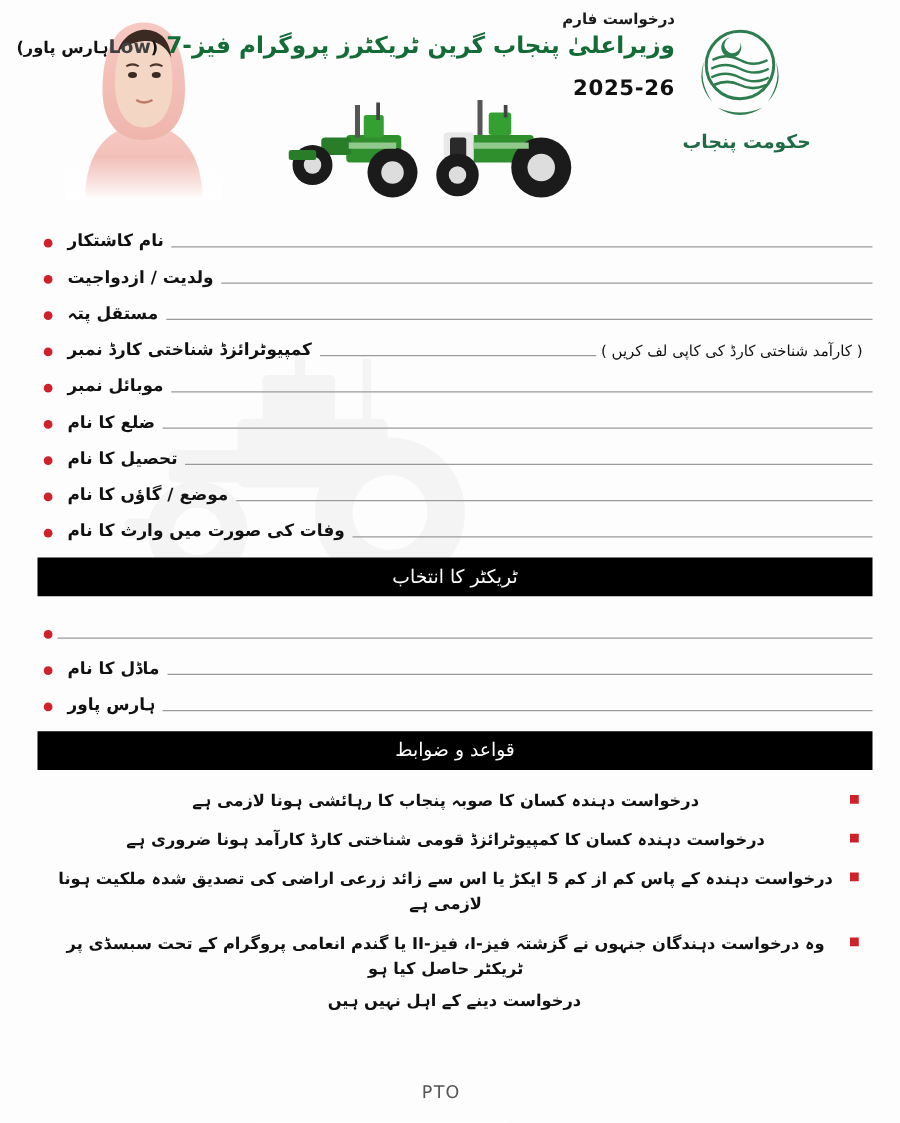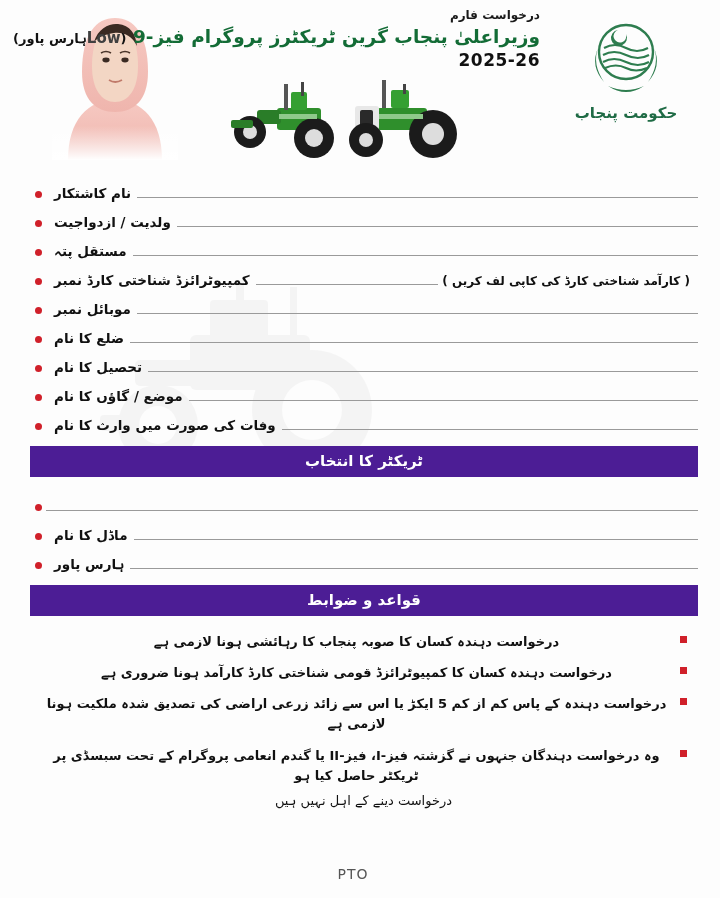--- a/index.html
+++ b/index.html
@@ -47,21 +47,21 @@
     width: 126px;
     height: 152px;
   }
 
   .emblem {
     position: absolute;
     right: 14px;
     top: 12px;
     width: 160px;
     height: 128px;
-    text-align: center;
+    text-align: left;
   }
 
   .title-block {
     position: absolute;
     left: 180px;
     right: 180px;
     top: 8px;
     text-align: right;
   }
 
@@ -81,21 +81,21 @@
     margin-top: 4px;
     white-space: nowrap;
   }
   .t-main .low { color: #404040; font-size: 15px; font-weight: bold; }
   .t-main .paren { color: #111; font-size: 13px; font-weight: 600; }
 
   .t-year {
     font-size: 17px;
     font-weight: bold;
     color: #111;
-    margin-top: 3px;
+    margin-top: 14px;
     letter-spacing: .5px;
   }
 
   .tractors {
     position: absolute;
     left: 205px;
     top: 76px;
     width: 290px;
     height: 92px;
   }
@@ -147,33 +147,33 @@
     height: 1px;
     margin-bottom: 5px;
   }
 
   .f-note {
     font-size: 12px;
     color: #111;
     direction: rtl;
     white-space: nowrap;
     padding: 0 8px 2px 4px;
-    font-weight: 700;
+    font-weight: 400;
   }
 
   
   .section-bar {
     position: relative;
     z-index: 2;
     margin: 11px 22px 10px 30px;
-    background: #4c1d95;
+    background: #000000;
     color: #ffffff;
     text-align: center;
     font-size: 15px;
-    font-weight: bold;
+    font-weight: normal;
     direction: rtl;
     padding: 6px 0 7px;
     letter-spacing: .3px;
   }
 
   
   .rules {
     position: relative;
     z-index: 2;
     padding: 6px 30px 0 23px;
@@ -210,21 +210,21 @@
     direction: rtl;
     font-weight: 600;
     padding-left: 14px;
   }
 
   .rule-cont {
     text-align: center;
     font-size: 13px;
     color: #111;
     direction: rtl;
-    font-weight: 400;
+    font-weight: 700;
     margin-top: -4px;
     margin-bottom: 10px;
     padding-left: 14px;
   }
 
   
   .footer {
     position: absolute;
     bottom: 16px;
     left: 0;
@@ -279,21 +279,21 @@
       <ellipse cx="73" cy="52" rx="3.6" ry="2.4" fill="#3a2a22"></ellipse>
       <path d="M49 45 Q54 42 59 45" stroke="#4a352a" stroke-width="1.6" fill="none"></path>
       <path d="M68 45 Q73 42 78 45" stroke="#4a352a" stroke-width="1.6" fill="none"></path>
       <path d="M57 72 Q63 76 70 72" stroke="#c07a6a" stroke-width="1.8" fill="none"></path>
       <rect x="0" y="118" width="126" height="34" fill="url(#fd)"></rect>
     </svg>
 
     <div class="title-block">
       <div class="t-small">درخواست فارم</div>
       <div class="t-main">
-        <span>وزیراعلیٰ پنجاب گرین ٹریکٹرز پروگرام فیز-9</span>
+        <span>وزیراعلیٰ پنجاب گرین ٹریکٹرز پروگرام فیز-7</span>
         <span class="paren">(</span><span class="low">Low</span><span class="paren">ہارس پاور</span><span class="paren">)</span>
       </div>
       <div class="t-year">2025-26</div>
     </div>
 
     <svg class="tractors" viewBox="0 0 290 92">
 
       <g>
         <rect x="72" y="32" width="44" height="22" rx="3" fill="#2f8f2c"></rect>
         <rect x="52" y="34" width="24" height="14" rx="3" fill="#2a7d28"></rect>

